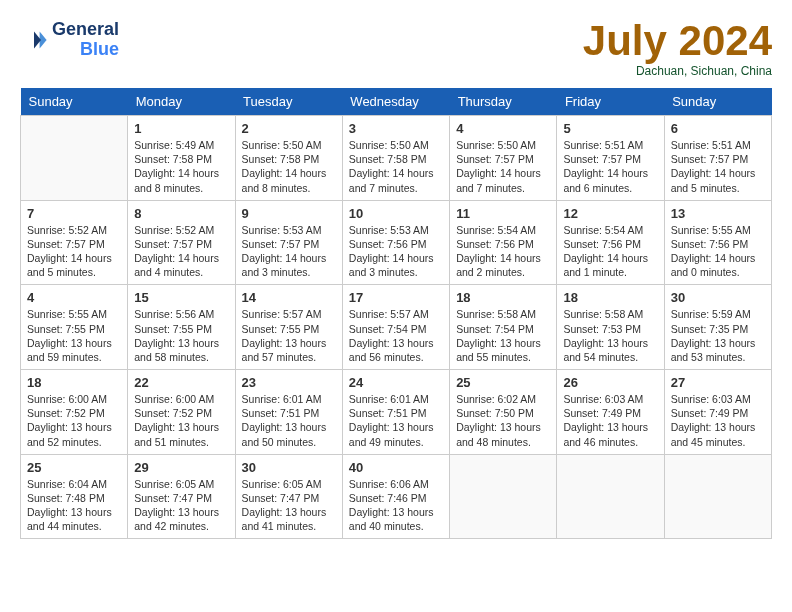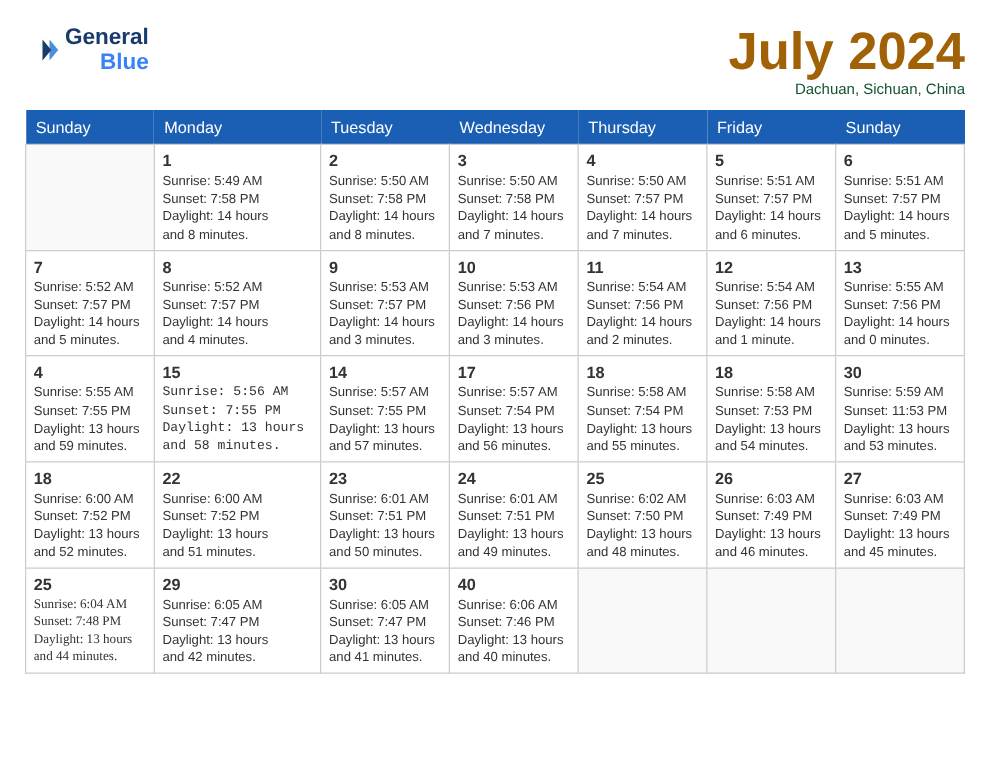--- a/index.html
+++ b/index.html
@@ -214,21 +214,21 @@
       <tr>
         <td>
           <span class="day-number">4</span>
           <div class="cell-content" style="white-space: pre-line;">Sunrise: 5:55 AM
 Sunset: 7:55 PM
 Daylight: 13 hours
 and 59 minutes.</div>
         </td>
         <td>
           <span class="day-number">15</span>
-          <div class="cell-content" style="white-space: pre-line; font-family: Liberation Mono, monospace;">Sunrise: 5:56 AM
+          <div class="cell-content" style="white-space: pre-line;">Sunrise: 5:56 AM
 Sunset: 7:55 PM
 Daylight: 13 hours
 and 58 minutes.</div>
         </td>
         <td>
           <span class="day-number">14</span>
           <div class="cell-content" style="white-space: pre-line;">Sunrise: 5:57 AM
 Sunset: 7:55 PM
 Daylight: 13 hours
 and 57 minutes.</div>
@@ -250,21 +250,21 @@
         <td>
           <span class="day-number">18</span>
           <div class="cell-content" style="white-space: pre-line;">Sunrise: 5:58 AM
 Sunset: 7:53 PM
 Daylight: 13 hours
 and 54 minutes.</div>
         </td>
         <td>
           <span class="day-number">30</span>
           <div class="cell-content" style="white-space: pre-line;">Sunrise: 5:59 AM
-Sunset: 11:53 PM
+Sunset: 7:35 PM
 Daylight: 13 hours
 and 53 minutes.</div>
         </td>
       </tr>
       <tr>
         <td>
           <span class="day-number">18</span>
           <div class="cell-content" style="white-space: pre-line;">Sunrise: 6:00 AM
 Sunset: 7:52 PM
 Daylight: 13 hours
@@ -309,21 +309,21 @@
           <span class="day-number">27</span>
           <div class="cell-content" style="white-space: pre-line;">Sunrise: 6:03 AM
 Sunset: 7:49 PM
 Daylight: 13 hours
 and 45 minutes.</div>
         </td>
       </tr>
       <tr>
         <td>
           <span class="day-number">25</span>
-          <div class="cell-content" style="white-space: pre-line; font-family: Liberation Serif, serif;">Sunrise: 6:04 AM
+          <div class="cell-content" style="white-space: pre-line;">Sunrise: 6:04 AM
 Sunset: 7:48 PM
 Daylight: 13 hours
 and 44 minutes.</div>
         </td>
         <td>
           <span class="day-number">29</span>
           <div class="cell-content" style="white-space: pre-line;">Sunrise: 6:05 AM
 Sunset: 7:47 PM
 Daylight: 13 hours
 and 42 minutes.</div>

